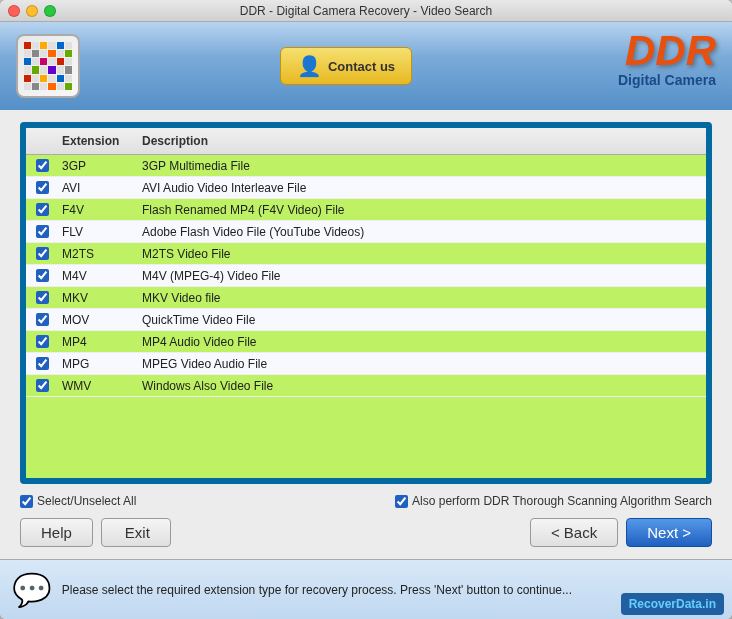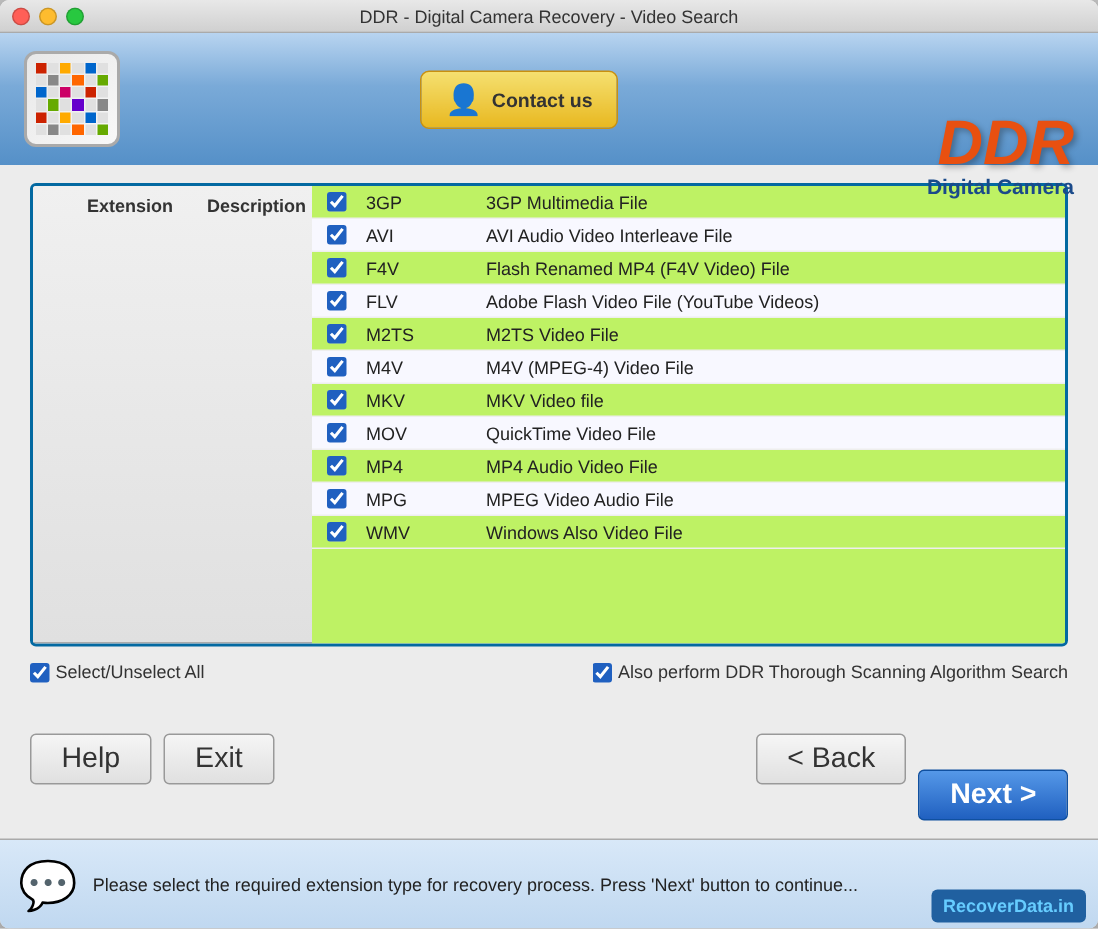--- a/index.html
+++ b/index.html
@@ -105,21 +105,20 @@
     }
     .contact-icon {
       font-size: 20px;
     }
 
     .ddr-brand {
       position: absolute;
       right: 16px;
       top: 8px;
       text-align: right;
-      margin-top: 44px;
     }
     .ddr-text {
       font-size: 42px;
       font-weight: 900;
       color: #e85010;
       line-height: 1;
       text-shadow: 2px 2px 4px rgba(0,0,0,0.3);
       font-style: italic;
     }
     .ddr-subtitle {
@@ -134,26 +133,26 @@
       flex: 1;
       padding: 12px 20px;
       display: flex;
       flex-direction: column;
       gap: 10px;
       overflow: hidden;
     }
 
     
     .file-table {
-      border: 2px solid #0369a1;
+      border: 6px solid #0369a1;
       border-radius: 4px;
       overflow: hidden;
       flex: 1;
       display: flex;
-      flex-direction: row;
+      flex-direction: column;
     }
     .table-header {
       display: flex;
       background: linear-gradient(180deg, #f0f0f0, #e0e0e0);
       border-bottom: 1px solid #aaa;
       padding: 4px 0;
     }
     .col-check { width: 32px; text-align: center; }
     .col-ext { width: 80px; font-weight: 600; color: #333; font-size: 12px; padding: 2px 4px; }
     .col-desc { flex: 1; font-weight: 600; color: #333; font-size: 12px; padding: 2px 4px; }
@@ -213,34 +212,33 @@
     
     .action-buttons {
       display: flex;
       align-items: center;
       gap: 8px;
       flex-shrink: 0;
     }
     .btn {
       border-radius: 4px;
       padding: 5px 20px;
-      font-size: 19px;
+      font-size: 15px;
       cursor: pointer;
       border: 1px solid #999;
       background: linear-gradient(180deg, #f5f5f5, #e0e0e0);
       color: #333;
       min-width: 70px;
       text-align: right;
     }
     .btn-primary {
       background: linear-gradient(180deg, #5598e8, #2060c0);
       color: white;
       border: 1px solid #1050a0;
-      font-weight: 700;
-      margin-top: 48px;
+      font-weight: 400;
     }
     .spacer { flex: 1; }
 
     
     .status-bar {
       background: linear-gradient(180deg, #d8e8f8, #c0d8f0);
       border-top: 1px solid #aaa;
       padding: 8px 12px;
       display: flex;
       align-items: center;

